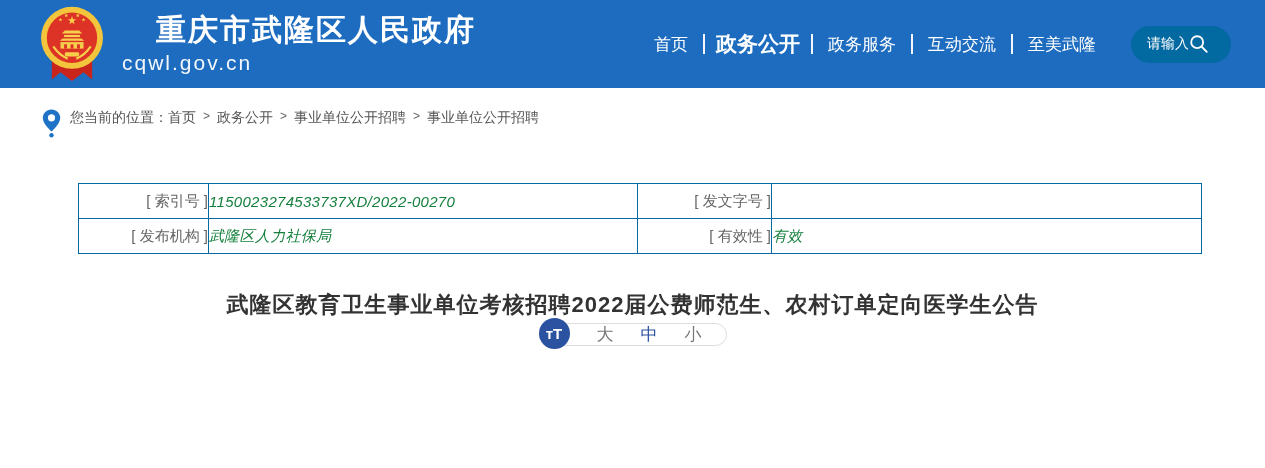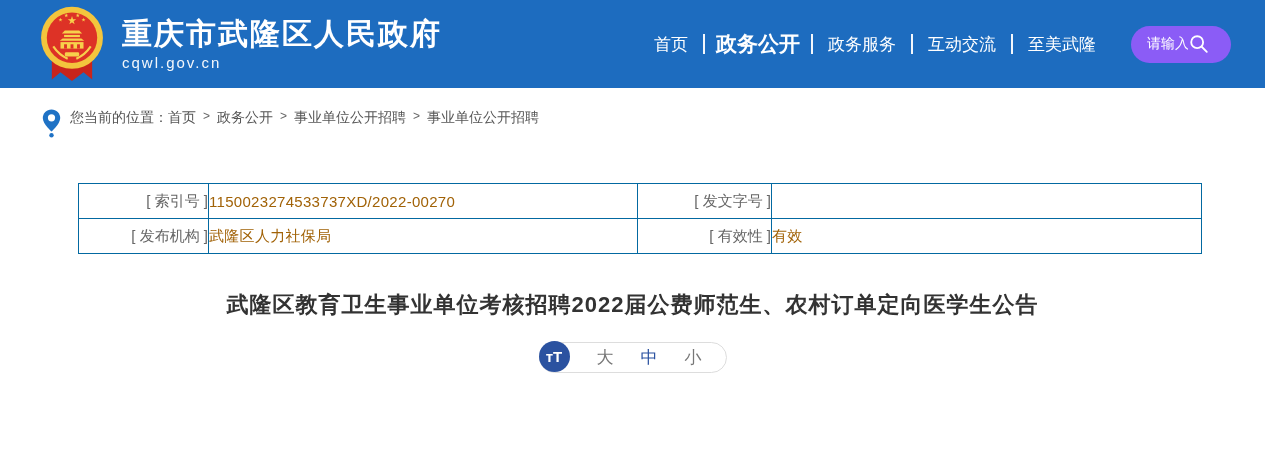--- a/index.html
+++ b/index.html
@@ -16,36 +16,36 @@
   .site-header {
     height:88px;
     background:#1d6cbf;
     display:flex;
     align-items:center;
     padding:0 34px 0 36px;
   }
   .logo-block { display:flex; align-items:center; }
   .emblem-svg { width:72px; height:82px; display:block; margin-top:2px; }
   .site-text { margin-left:14px; color:#ffffff; }
-  .site-name { font-size:30px; font-weight:bold; letter-spacing:2px; line-height:1.15; }
-  .site-domain { font-size:15px; letter-spacing:2px; margin-top:3px; opacity:.95; }
+  .site-name { font-size:30px; font-weight:bold; letter-spacing:2px; line-height:1.15;margin-left:34px; }
+  .site-domain { font-size:21px; letter-spacing:2px; margin-top:3px; opacity:.95; }
 
   .main-nav { display:flex; align-items:center; margin-left:auto; }
   .nav-item {
     color:#ffffff; font-size:17px; text-decoration:none;
     padding:0 15px; white-space:nowrap; cursor:pointer;
   }
   .nav-item.active { font-size:21px; font-weight:bold; padding:0 11px; }
   .nav-sep { width:2px; height:20px; background:#ffffff; opacity:.95; }
 
   .search-pill {
     margin-left:20px;
     width:100px; height:37px;
     border-radius:19px;
-    background:#8b5cf6;
+    background:#0369a1;
     display:flex; align-items:center;
     padding:0 9px 0 16px;
     color:#ffffff;
     cursor:pointer;
   }
   .search-ph { font-size:14px; max-width:41px; overflow:hidden; white-space:nowrap; flex:1; }
   .search-icon-svg { width:22px; height:22px; flex:none; }
 
   
   .breadcrumb {
@@ -65,38 +65,38 @@
     table-layout:fixed;
     width:1123px;
   }
   .meta-table td {
     border:1px solid #0369a1;
     height:35px;
     font-size:15px;
     padding:0;
   }
   .label-cell { text-align:right; padding-right:24px; color:#666666; }
-  .value-cell { padding-left:20px; color:#a16207; letter-spacing:.3px; }
+  .value-cell { padding-left:20px; color:#15803d; letter-spacing:.3px;font-style:italic; }
 
   
   .article-title {
     text-align:center;
     font-size:22px;
     font-weight:bold;
     color:#333333;
     letter-spacing:1px;
     margin:37px 50px 0;
     line-height:1.3;
   }
 
   .font-size-widget {
     display:flex; align-items:center;
     width:fit-content;
-    margin:22px auto 0;
-    height:31px;
+    margin:3px auto 0;
+    height:23px;
     border:1px solid #dddddd;
     border-radius:16px;
     background:#ffffff;
     padding-right:24px;
   }
   .fs-circle {
     width:31px; height:31px;
     margin:-1px 0 0 -1px;
     border-radius:50%;
     background:#2b52a0;

